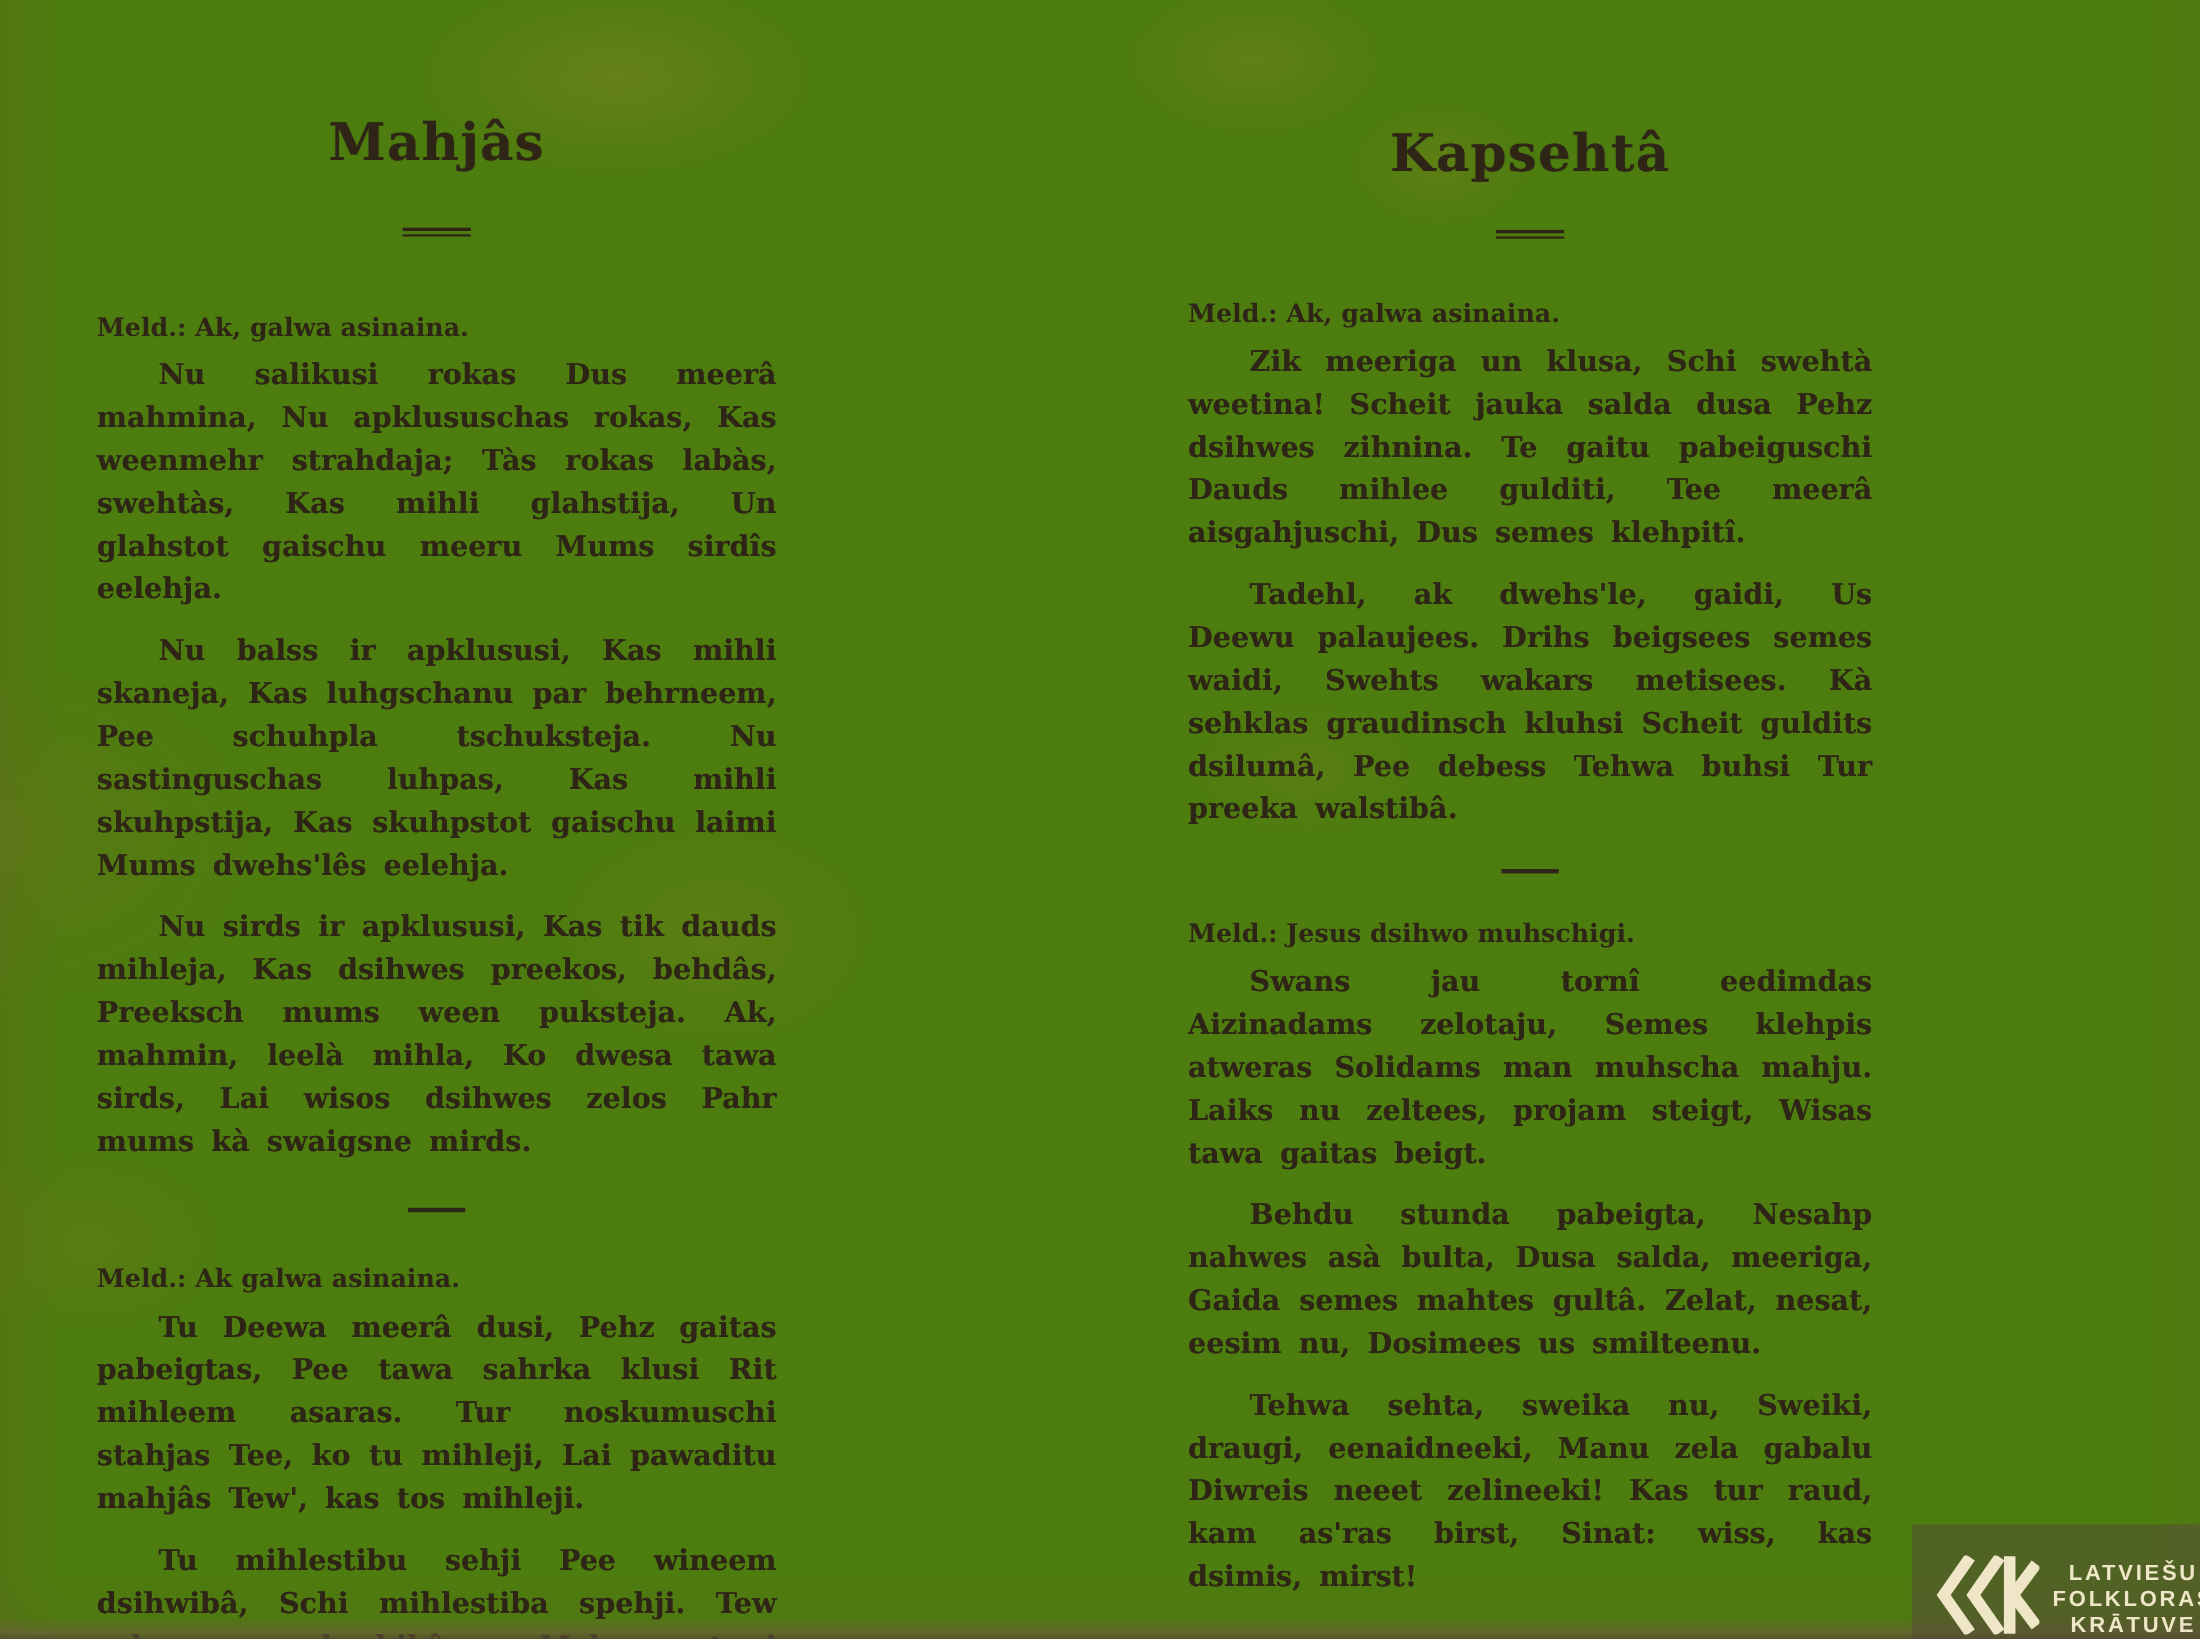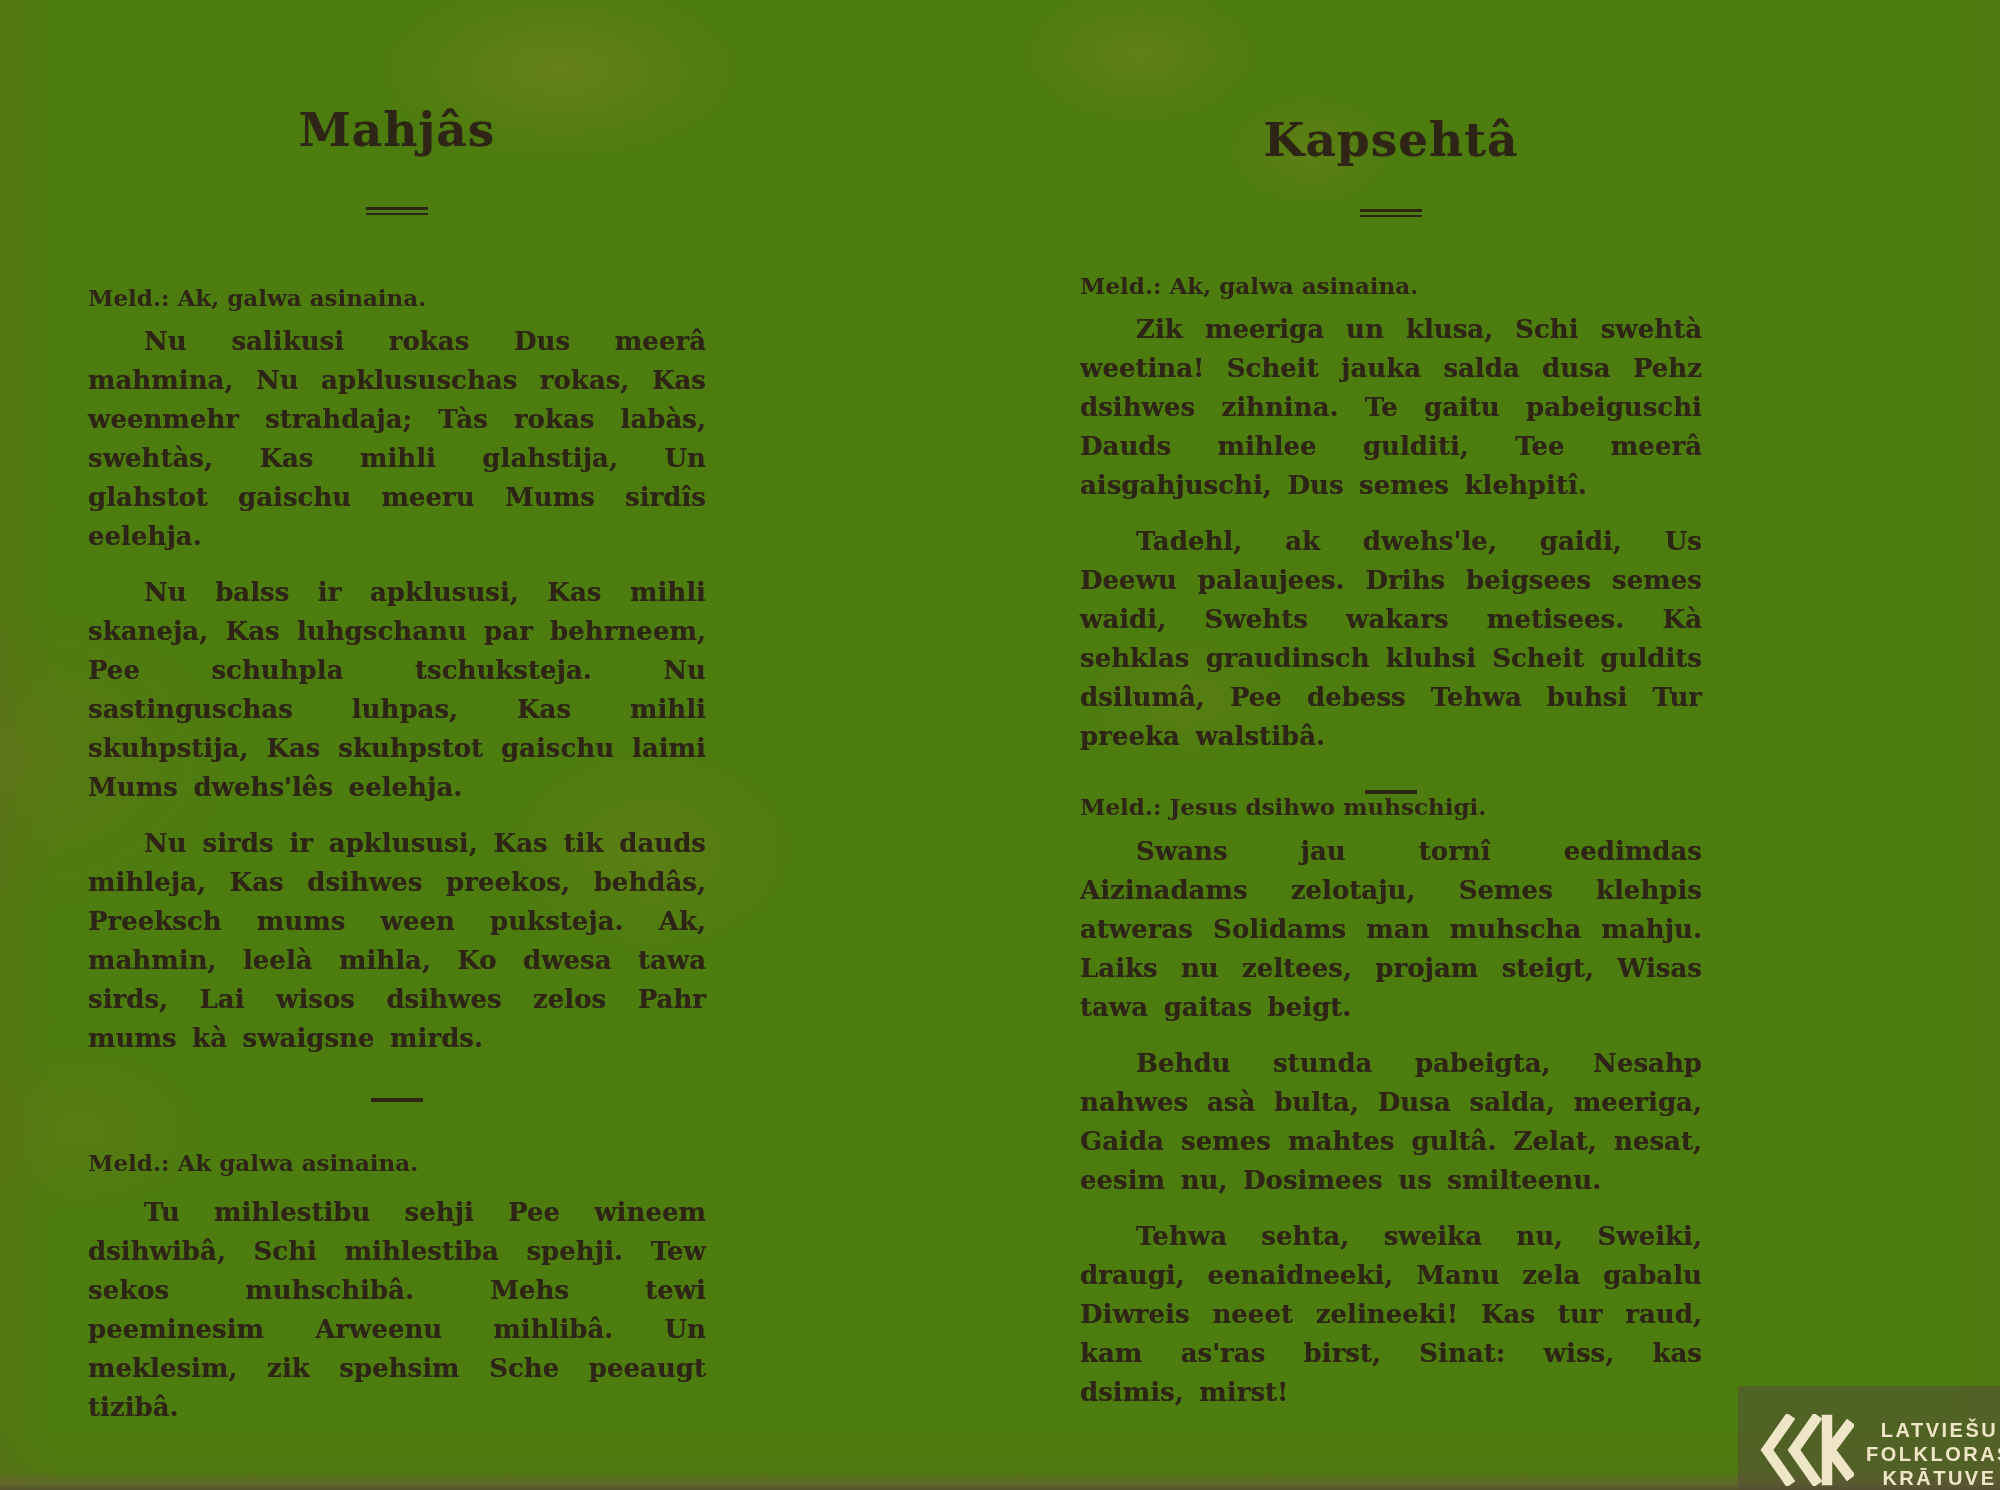--- a/index.html
+++ b/index.html
@@ -81,35 +81,36 @@
     <div class="double-rule"></div>
 
     <p class="meld" style="margin-top:70px;">Meld.:  Ak, galwa asinaina.</p>
     <p class="para sp-after-meld">Nu salikusi rokas Dus meerâ mahmina, Nu apklususchas rokas, Kas weenmehr strahdaja; Tàs rokas labàs, swehtàs, Kas mihli glahstija, Un glahstot gaischu meeru Mums sirdîs eelehja.</p>
     <p class="para">Nu balss ir apklususi, Kas mihli skaneja, Kas luhgschanu par behrneem, Pee schuhpla tschuksteja. Nu sastinguschas luhpas, Kas mihli skuhpstija, Kas skuhpstot gaischu laimi Mums dwehs'lês eelehja.</p>
     <p class="para">Nu sirds ir apklususi, Kas tik dauds mihleja, Kas dsihwes preekos, behdâs, Preeksch mums ween puksteja. Ak, mahmin, leelà mihla, Ko dwesa tawa sirds, Lai wisos dsihwes zelos Pahr mums kà swaigsne mirds.</p>
 
     <div class="mid-rule"></div>
 
     <p class="meld" style="margin-top:48px;">Meld.: Ak galwa asinaina.</p>
+    <p class="para sp-after-meld">Tu Deewa meerâ dusi, Pehz gaitas pabeigtas, Pee tawa sahrka klusi Rit mihleem asaras. Tur noskumuschi stahjas Tee, ko tu mihleji, Lai pawaditu mahjâs Tew', kas tos mihleji.</p>
     <p class="para">Tu mihlestibu sehji Pee wineem dsihwibâ, Schi mihlestiba spehji. Tew sekos muhschibâ. Mehs tewi peeminesim Arweenu mihlibâ. Un meklesim, zik spehsim Sche peeaugt tizibâ.</p>
 
   </div>
 
   <div class="col col-right">
     <h1 class="page-title">Kapsehtâ</h1>
     <div class="double-rule" style="margin-top:46px;"></div>
 
     <p class="meld" style="margin-top:56px;">Meld.: Ak, galwa asinaina.</p>
     <p class="para sp-after-meld">Zik meeriga un klusa, Schi swehtà weetina! Scheit jauka salda dusa Pehz dsihwes zihnina. Te gaitu pabeiguschi Dauds mihlee gulditi, Tee meerâ aisgahjuschi, Dus semes klehpitî.</p>
     <p class="para">Tadehl, ak dwehs'le, gaidi, Us Deewu palaujees. Drihs beigsees semes waidi, Swehts wakars metisees. Kà sehklas graudinsch kluhsi Scheit guldits dsilumâ, Pee debess Tehwa buhsi Tur preeka walstibâ.</p>
 
     <div class="mid-rule" style="margin-top:34px;"></div>
 
-    <p class="meld" style="">Meld.:  Jesus dsihwo muhschigi.</p>
+    <p class="meld" style="margin-top:42px;">Meld.:  Jesus dsihwo muhschigi.</p>
     <p class="para sp-after-meld">Swans jau tornî eedimdas Aizinadams zelotaju, Semes klehpis atweras Solidams man muhscha mahju. Laiks nu zeltees, projam steigt, Wisas tawa gaitas beigt.</p>
     <p class="para">Behdu stunda pabeigta, Nesahp nahwes asà bulta, Dusa salda, meeriga, Gaida semes mahtes gultâ. Zelat, nesat, eesim nu, Dosimees us smilteenu.</p>
     <p class="para">Tehwa sehta, sweika nu, Sweiki, draugi, eenaidneeki, Manu zela gabalu Diwreis neeet zelineeki! Kas tur raud, kam as'ras birst, Sinat: wiss, kas dsimis, mirst!</p>
 
   </div>
 
   <div class="page-edge-shadow"></div>
 
   <div class="watermark">
     <span class="wm-logo">

